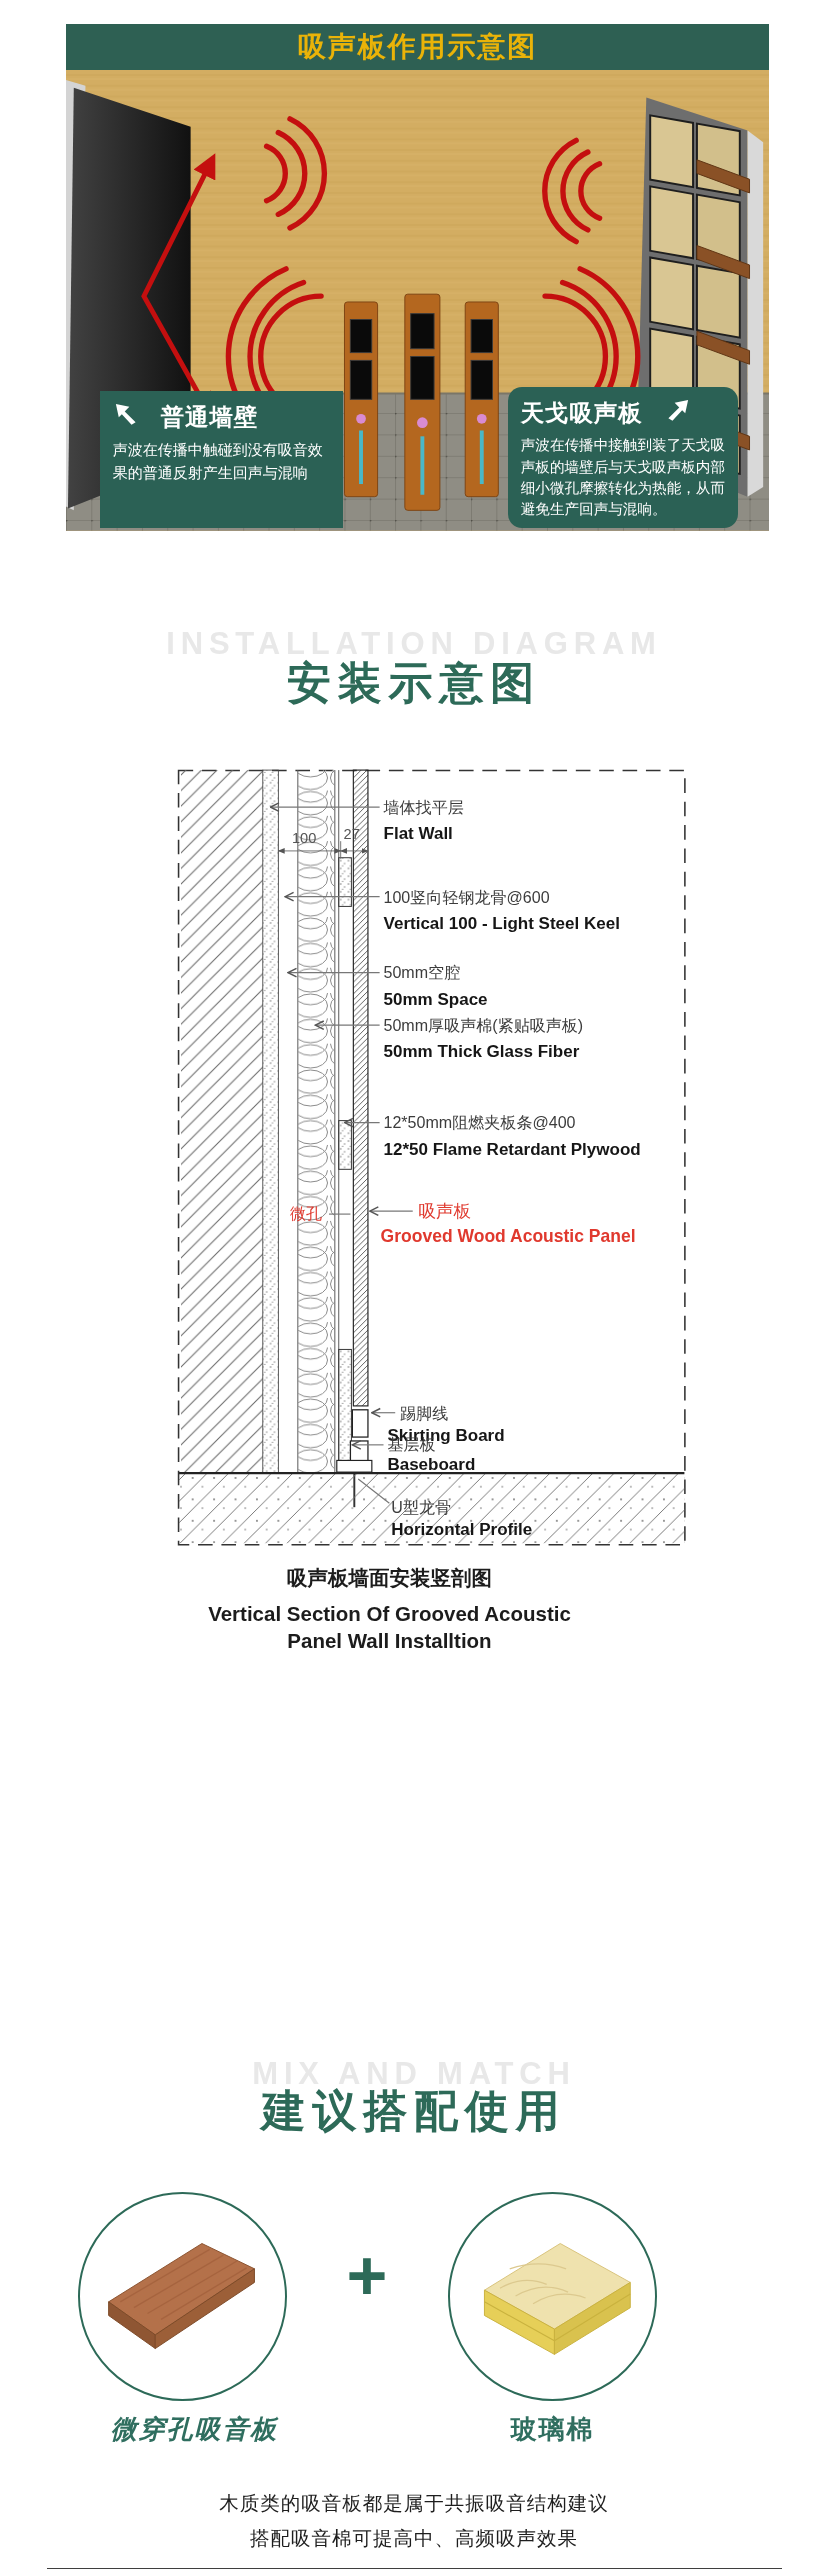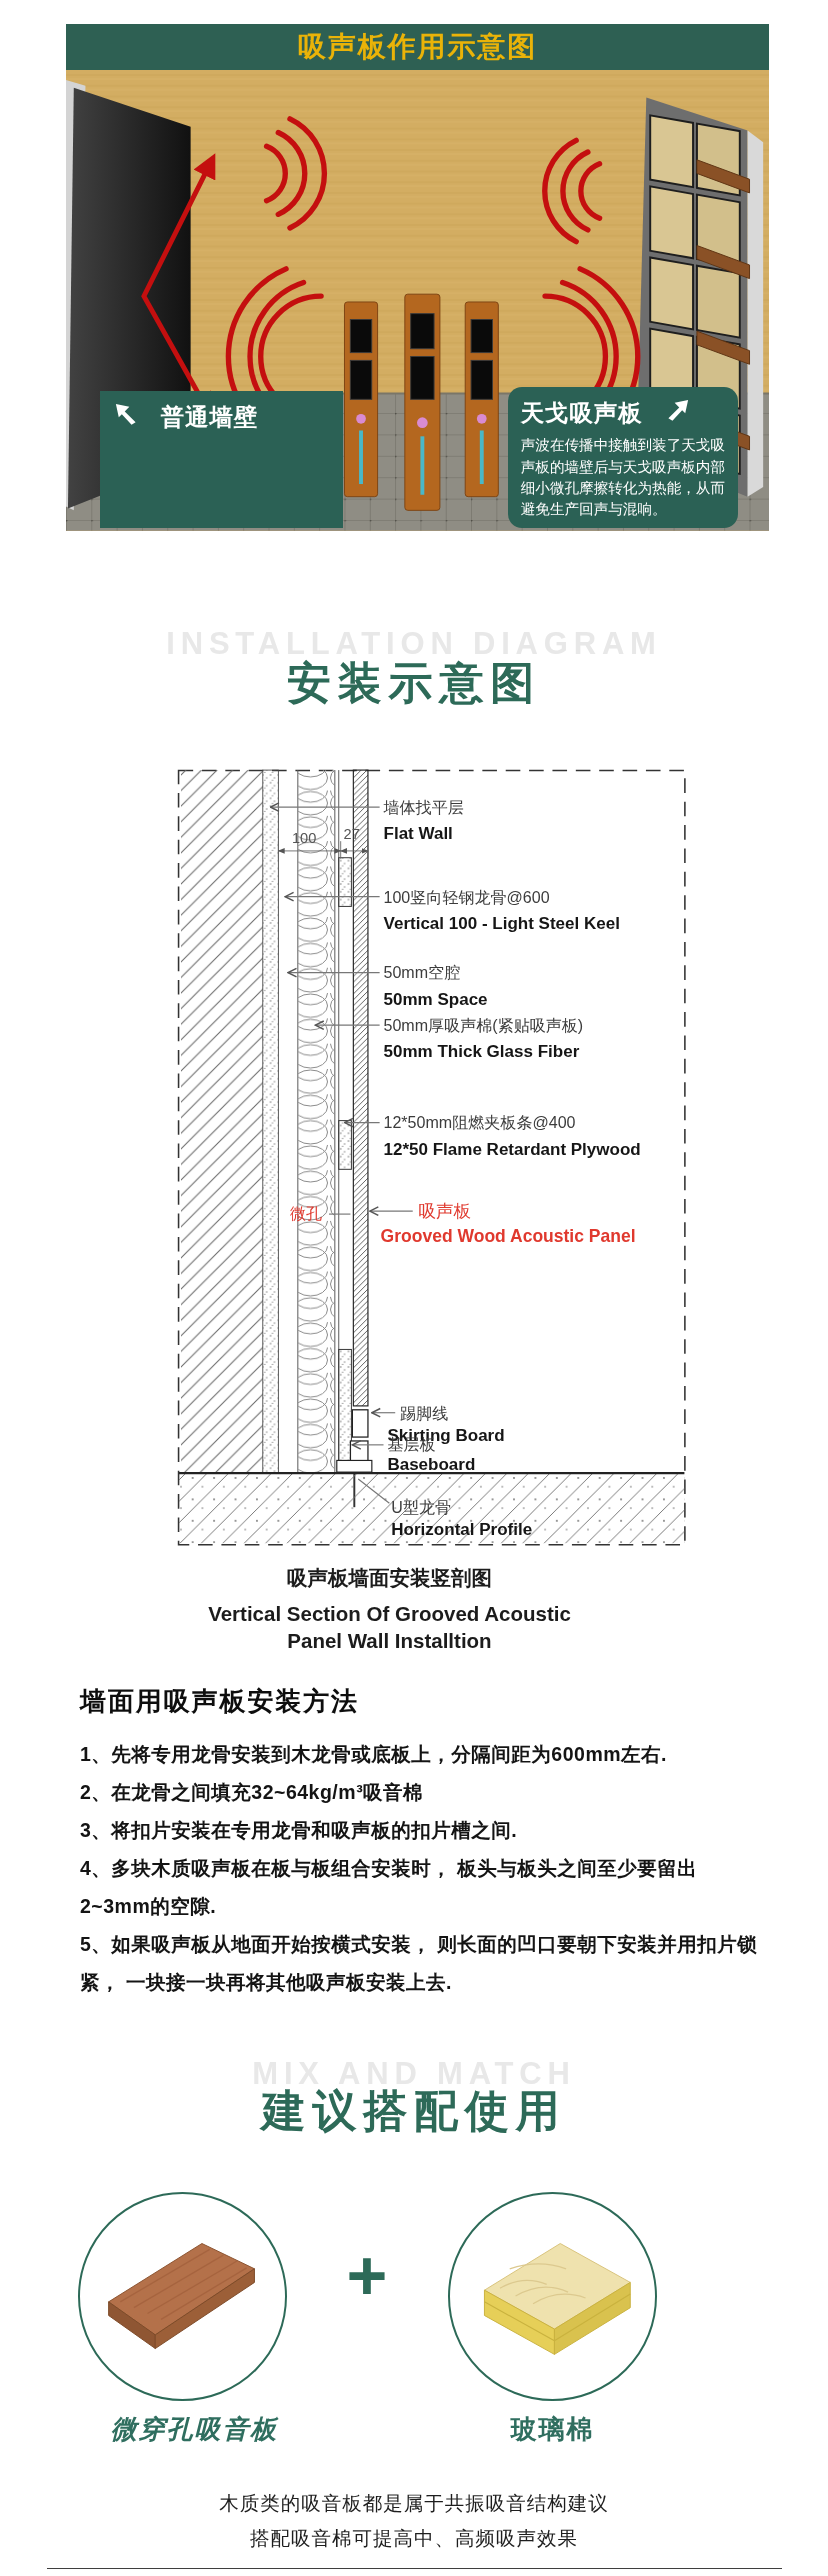--- a/index.html
+++ b/index.html
@@ -160,20 +160,21 @@
       <polyline points="150,92 80,232 146,350" fill="none" stroke="#c40f0f" stroke-width="5" marker-start="url(#rv)" marker-end="url(#rv)"></polyline>
     </svg>
 
     <div class="info-panel ip-left">
       <div class="ip-title-row">
         <svg width="25" height="25" viewBox="0 0 26 26">
           <polygon points="3,3 17,6 12.2,10.8 23.5,22.1 19.3,24.6 9.2,13.8 6,17" fill="#fff"></polygon>
         </svg>
         <span class="ip-title">普通墙壁</span>
       </div>
+      <div class="ip-body">声波在传播中触碰到没有吸音效果的普通反射产生回声与混响</div>
     </div>
 
     <div class="info-panel ip-right">
       <div class="ip-title-row">
         <span class="ip-title">天戈吸声板</span>
         <svg width="25" height="25" viewBox="0 0 26 26">
           <g transform="scale(-1,1) translate(-26,0)">
             <polygon points="3,3 17,6 12.2,10.8 23.5,22.1 19.3,24.6 9.2,13.8 6,17" fill="#fff"></polygon>
           </g>
         </svg>
@@ -280,28 +281,20 @@
     <text class="dl-cn" x="254" y="768">U型龙骨</text>
     <text class="dl-en" x="254" y="791">Horizontal Profile</text>
   </svg>
 
   <div class="abs caption">
     <p class="cap-cn">吸声板墙面安装竖剖图</p>
     <p class="cap-en">Vertical Section Of Grooved Acoustic</p>
     <p class="cap-en">Panel Wall Installtion</p>
   </div>
 
-  <div class="abs method">
-    <h2>墙面用吸声板安装方法</h2>
-    <p>1、先将专用龙骨安装到木龙骨或底板上，分隔间距为600mm左右.</p>
-    <p>2、在龙骨之间填充32~64kg/m³吸音棉</p>
-    <p>3、将扣片安装在专用龙骨和吸声板的扣片槽之间.</p>
-    <p>4、多块木质吸声板在板与板组合安装时， 板头与板头之间至少要留出2~3mm的空隙.</p>
-    <p>5、如果吸声板从地面开始按横式安装， 则长面的凹口要朝下安装并用扣片锁紧， 一块接一块再将其他吸声板安装上去.</p>
-  </div>
 
   <div class="abs watermark wm2">MIX AND MATCH</div>
   <div class="abs sec-heading h2g">建议搭配使用</div>
 
   <div class="circle c-left">
     <svg width="175" height="146" viewBox="0 0 180 150">
       <polygon points="14,80 110,20 164,46 62,114" fill="#b4714a" stroke="#8a5330" stroke-width="1"></polygon>
       <path d="M26,80 L118,26 M40,86 L132,32 M54,92 L146,38 M68,98 L156,45" stroke="#a2603c" stroke-width="1.4" fill="none" opacity="0.8"></path>
       <polygon points="14,80 62,114 62,128 14,94" fill="#8f5633" stroke="#7d4a28" stroke-width="1"></polygon>
       <polygon points="62,114 164,46 164,60 62,128" fill="#9c5f38" stroke="#7d4a28" stroke-width="1"></polygon>

